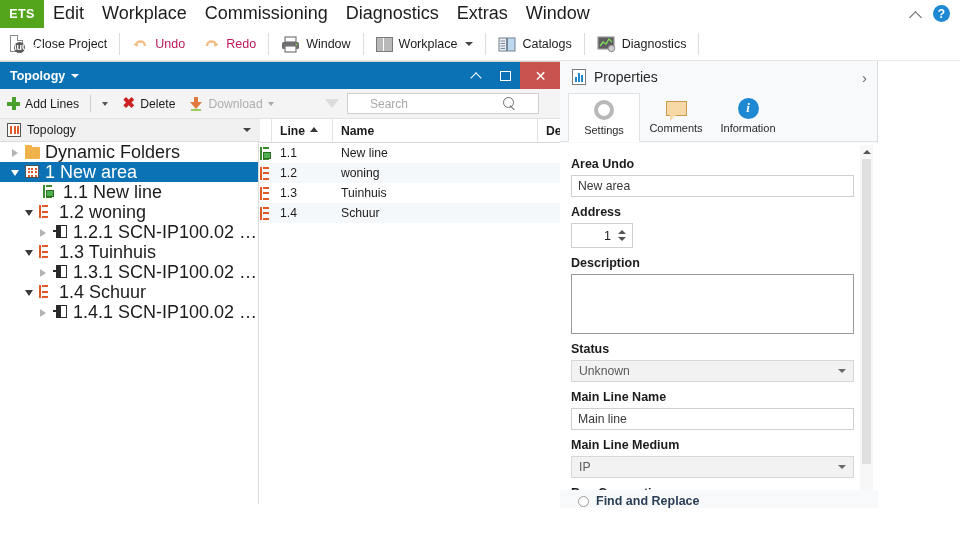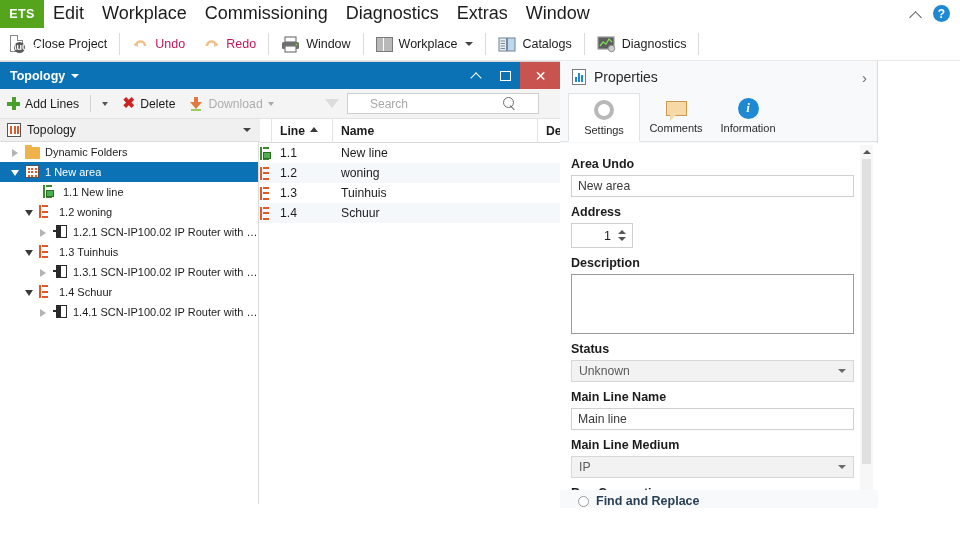--- a/index.html
+++ b/index.html
@@ -145,21 +145,21 @@
   .tree-head .lbl { font-size:12.2px; color:#1c1c1c; margin-left:6px; }
   .tree-head .caret-dn { margin-left:auto; margin-right:9px; }
   .ic-topology { width:14px; height:14px; border:1.4px solid #555; background:#fff; position:relative; flex:none;}
   .ic-topology i { position:absolute; top:1.5px; width:2.2px; height:8px; background:#e05a28; }
 
   
   .tree {
     position:absolute; left:0; top:80px; width:259px; height:362px;
     background:#fff; border-right:1px solid #dcdcdc; overflow:hidden;
   }
-  .trow { height:20px; display:flex; align-items:center; font-size:11px; color:#1c1c1c; white-space:nowrap; cursor:default;}
+  .trow { height:20px; display:flex; align-items:center; font-size:18px; color:#1c1c1c; white-space:nowrap; cursor:default;}
   .trow.sel { background:#0b72b5; color:#fff; }
   .tw { width:13px; height:13px; position:relative; flex:none; }
   .tw.open::before {
     content:""; position:absolute; left:3px; top:4px; width:0;height:0;
     border-left:4.5px solid transparent;border-right:4.5px solid transparent;border-top:6px solid #3a3a3a;
   }
   .trow.sel .tw.open::before { border-top-color:#fff; }
   .tw.closed::before {
     content:""; position:absolute; left:4px; top:3px; width:0;height:0;
     border-top:4.5px solid transparent;border-bottom:4.5px solid transparent;border-left:6px solid #b3b3b3;

